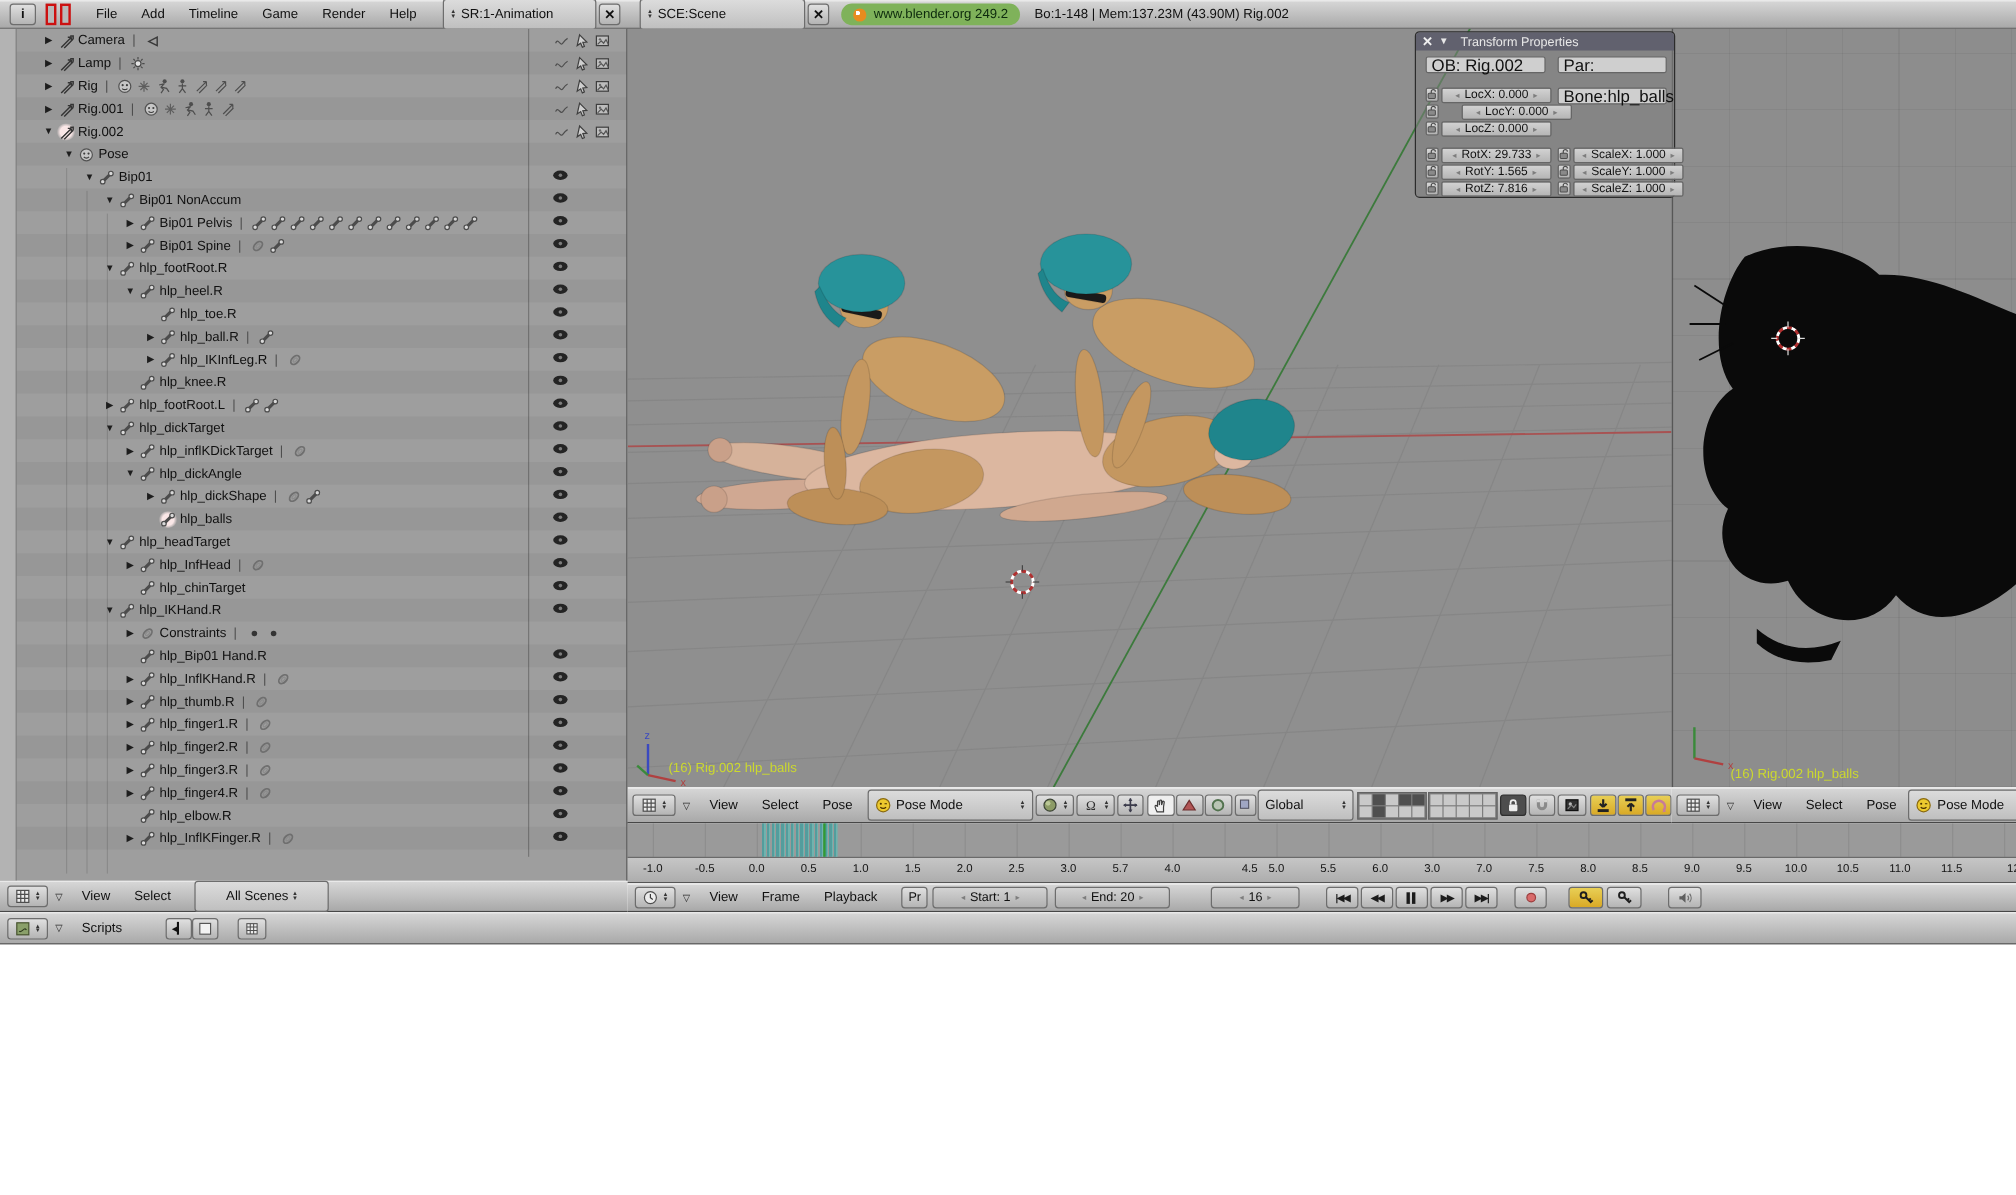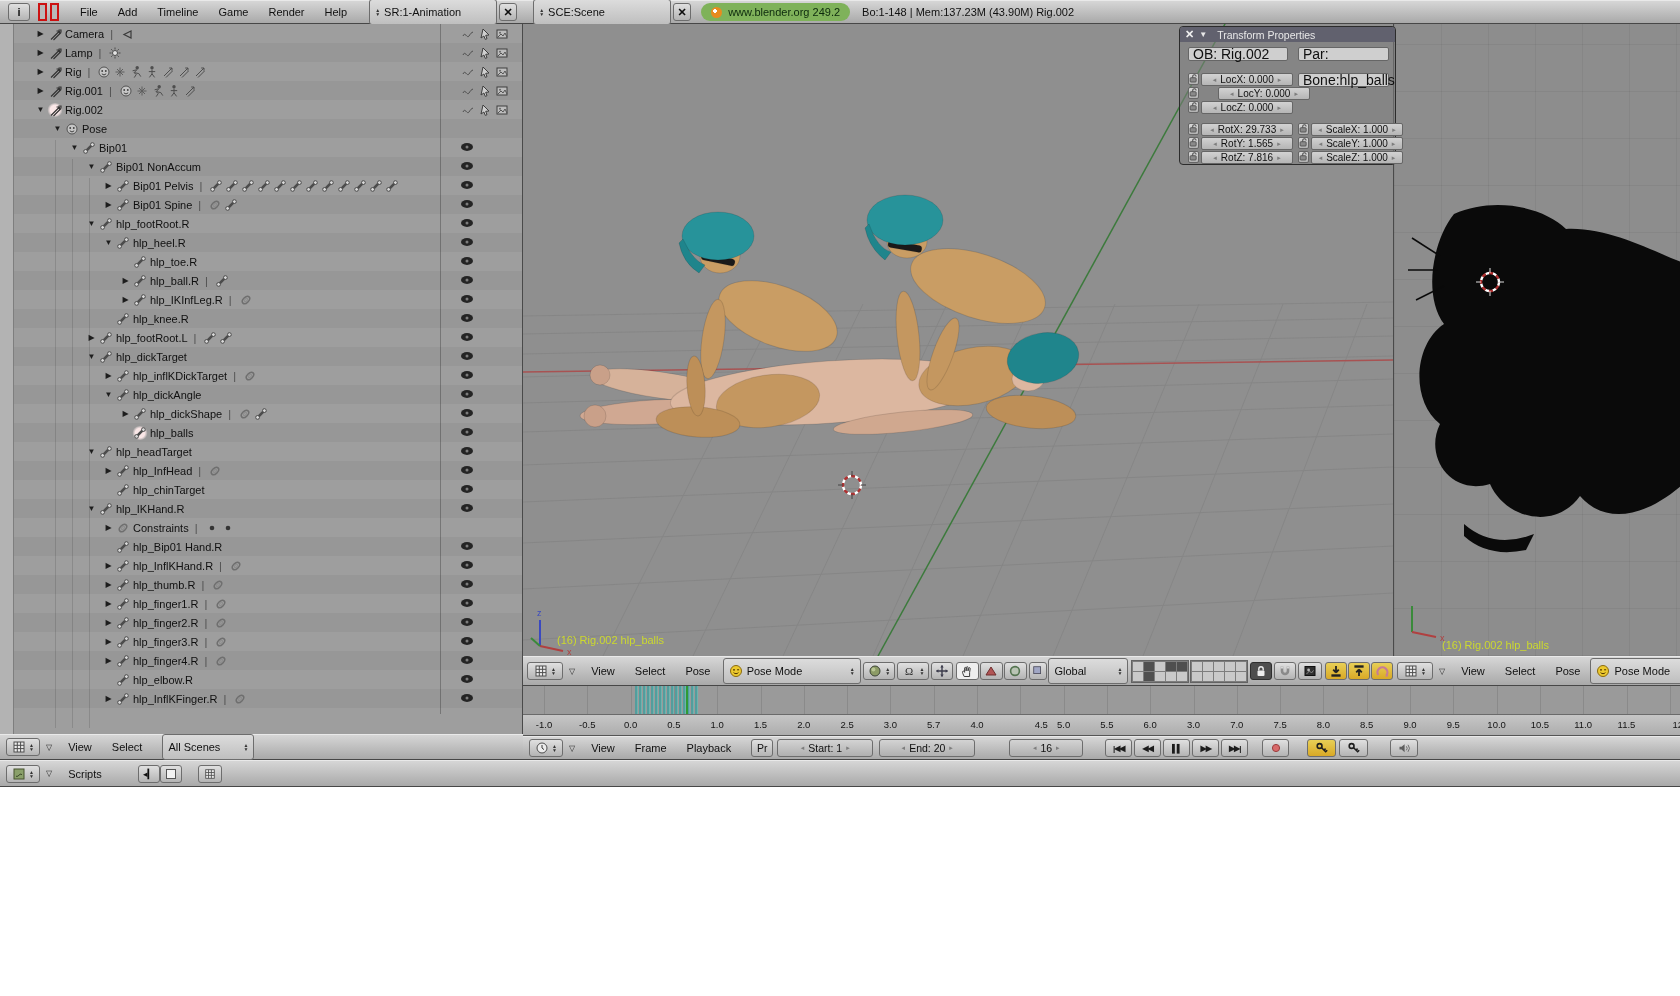--- a/index.html
+++ b/index.html
@@ -1068,21 +1068,21 @@
           <span>▲</span>
           <span>▼</span>
         </span>
       </span>
     <span class="pull">▽</span>
     <span style="display:flex">
         <span class="menu">View</span>
         <span class="menu">Select</span>
       </span>
     <span style="width:10px"></span>
-    <span class="dd" style="width:92px;justify-content:space-between">
+    <span class="dd" style="width:112px;justify-content:center">
         <span>All Scenes</span>
         <span class="stp">
           <span>▲</span>
           <span>▼</span>
         </span>
       </span>
   </div>
 
   <div class="abs" id="viewport">
     <svg width="870" height="632">

